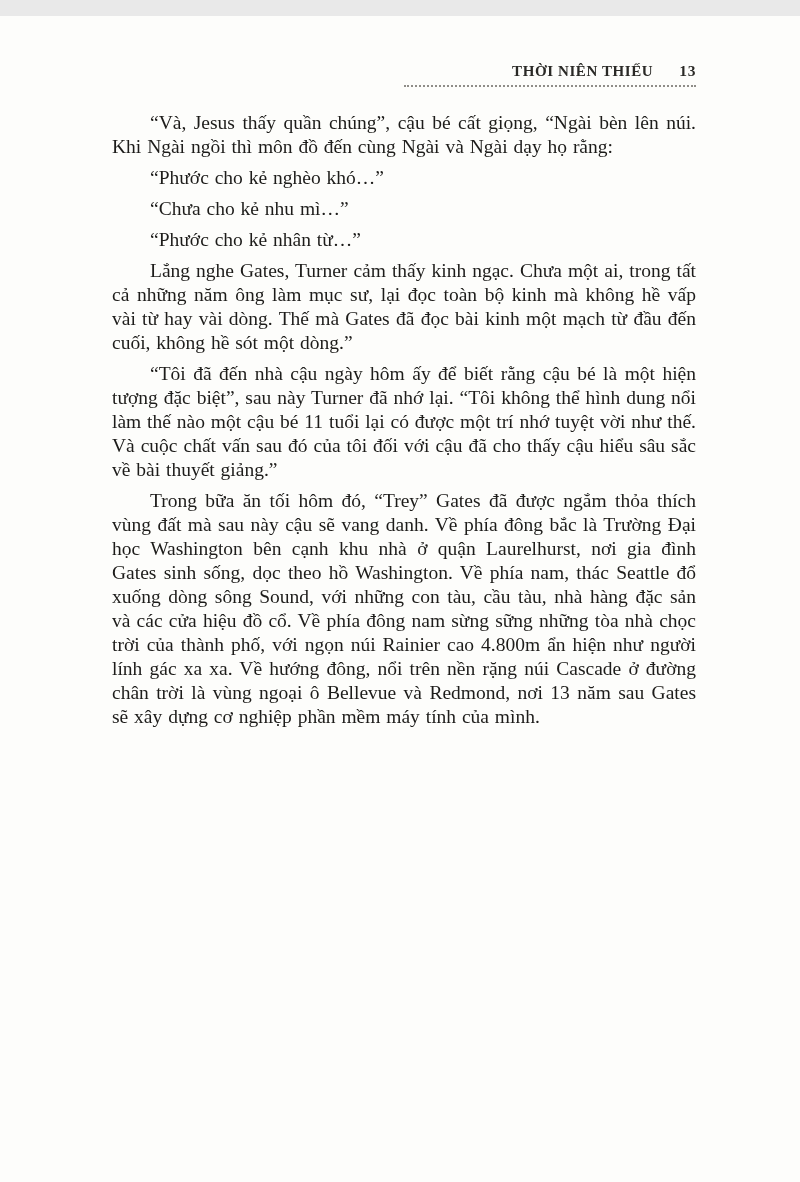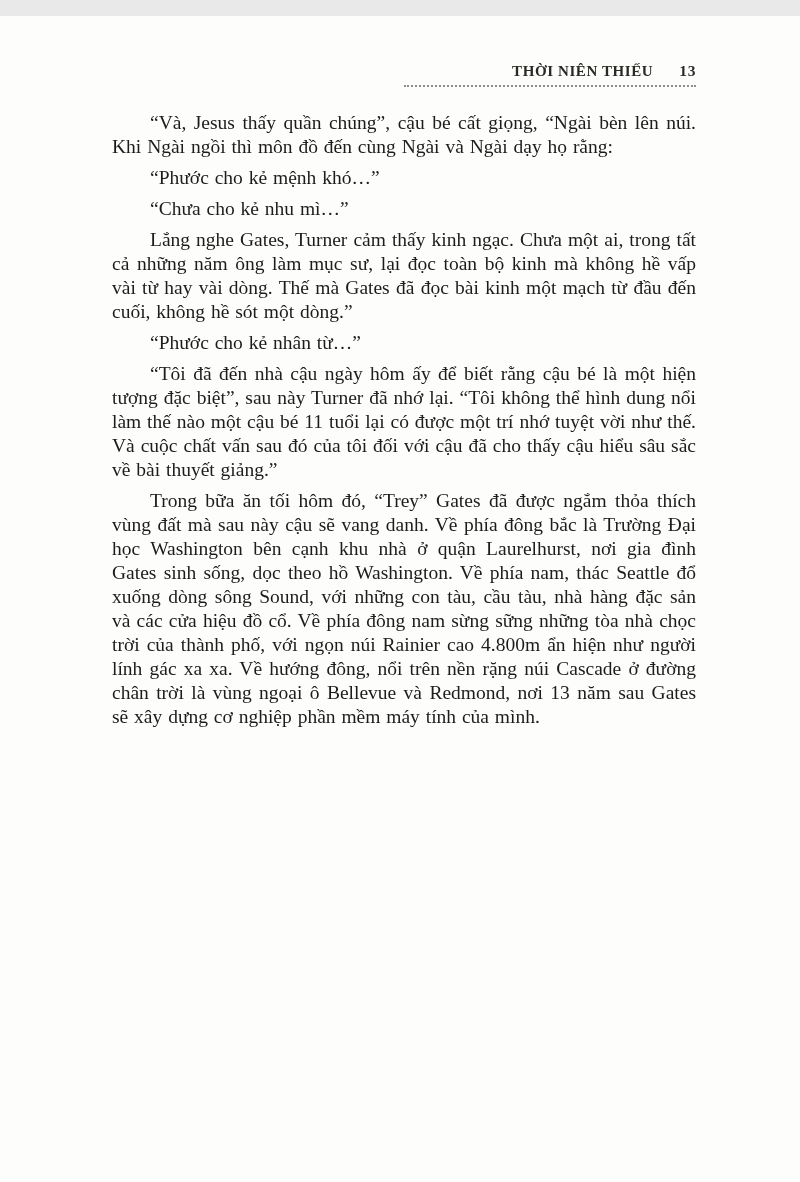--- a/index.html
+++ b/index.html
@@ -49,21 +49,21 @@
 <div class="page">
 
   <div class="running-header">
     <span>THỜI NIÊN THIẾU</span><span class="page-num">13</span>
   </div>
 
   <div class="header-divider"></div>
 
   <div class="body-text">
     <p>“Và, Jesus thấy quần chúng”, cậu bé cất giọng, “Ngài bèn lên núi. Khi Ngài ngồi thì môn đồ đến cùng Ngài và Ngài dạy họ rằng:</p>
-    <p>“Phước cho kẻ mệnh khó…”</p>
+    <p>“Phước cho kẻ nghèo khó…”</p>
     <p>“Chưa cho kẻ nhu mì…”</p>
+    <p>“Phước cho kẻ nhân từ…”</p>
     <p>Lắng nghe Gates, Turner cảm thấy kinh ngạc. Chưa một ai, trong tất cả những năm ông làm mục sư, lại đọc toàn bộ kinh mà không hề vấp vài từ hay vài dòng. Thế mà Gates đã đọc bài kinh một mạch từ đầu đến cuối, không hề sót một dòng.”</p>
-    <p>“Phước cho kẻ nhân từ…”</p>
     <p>“Tôi đã đến nhà cậu ngày hôm ấy để biết rằng cậu bé là một hiện tượng đặc biệt”, sau này Turner đã nhớ lại. “Tôi không thể hình dung nổi làm thế nào một cậu bé 11 tuổi lại có được một trí nhớ tuyệt vời như thế. Và cuộc chất vấn sau đó của tôi đối với cậu đã cho thấy cậu hiểu sâu sắc về bài thuyết giảng.”</p>
     <p>Trong bữa ăn tối hôm đó, “Trey” Gates đã được ngắm thỏa thích vùng đất mà sau này cậu sẽ vang danh. Về phía đông bắc là Trường Đại học Washington bên cạnh khu nhà ở quận Laurelhurst, nơi gia đình Gates sinh sống, dọc theo hồ Washington. Về phía nam, thác Seattle đổ xuống dòng sông Sound, với những con tàu, cầu tàu, nhà hàng đặc sản và các cửa hiệu đồ cổ. Về phía đông nam sừng sững những tòa nhà chọc trời của thành phố, với ngọn núi Rainier cao 4.800m ẩn hiện như người lính gác xa xa. Về hướng đông, nổi trên nền rặng núi Cascade ở đường chân trời là vùng ngoại ô Bellevue và Redmond, nơi 13 năm sau Gates sẽ xây dựng cơ nghiệp phần mềm máy tính của mình.</p>
   </div>
 
 </div>
 
 </body></html>

